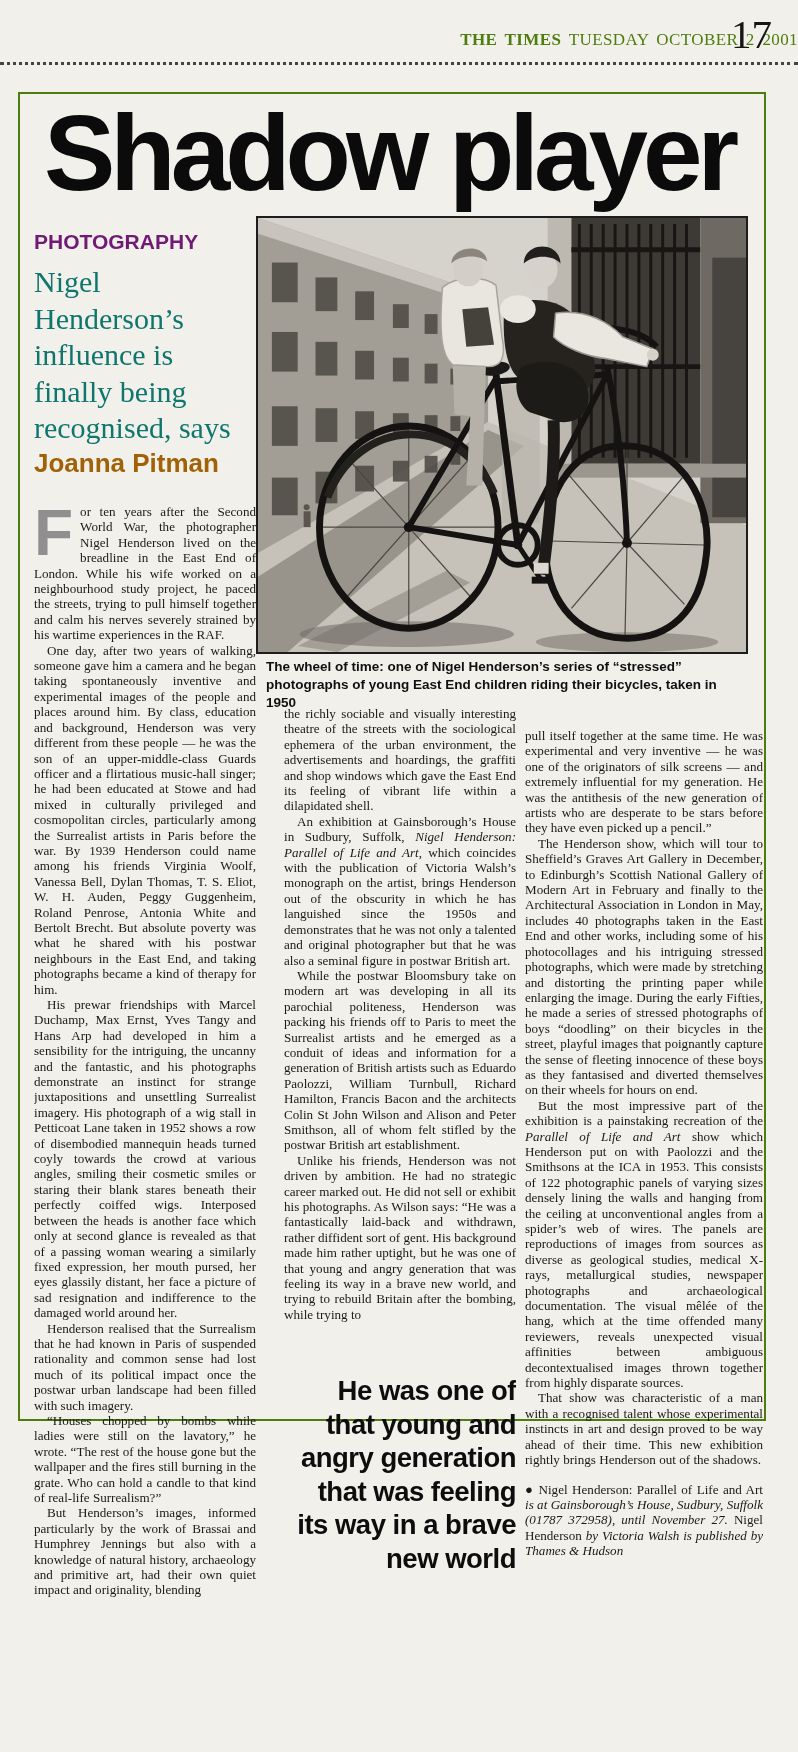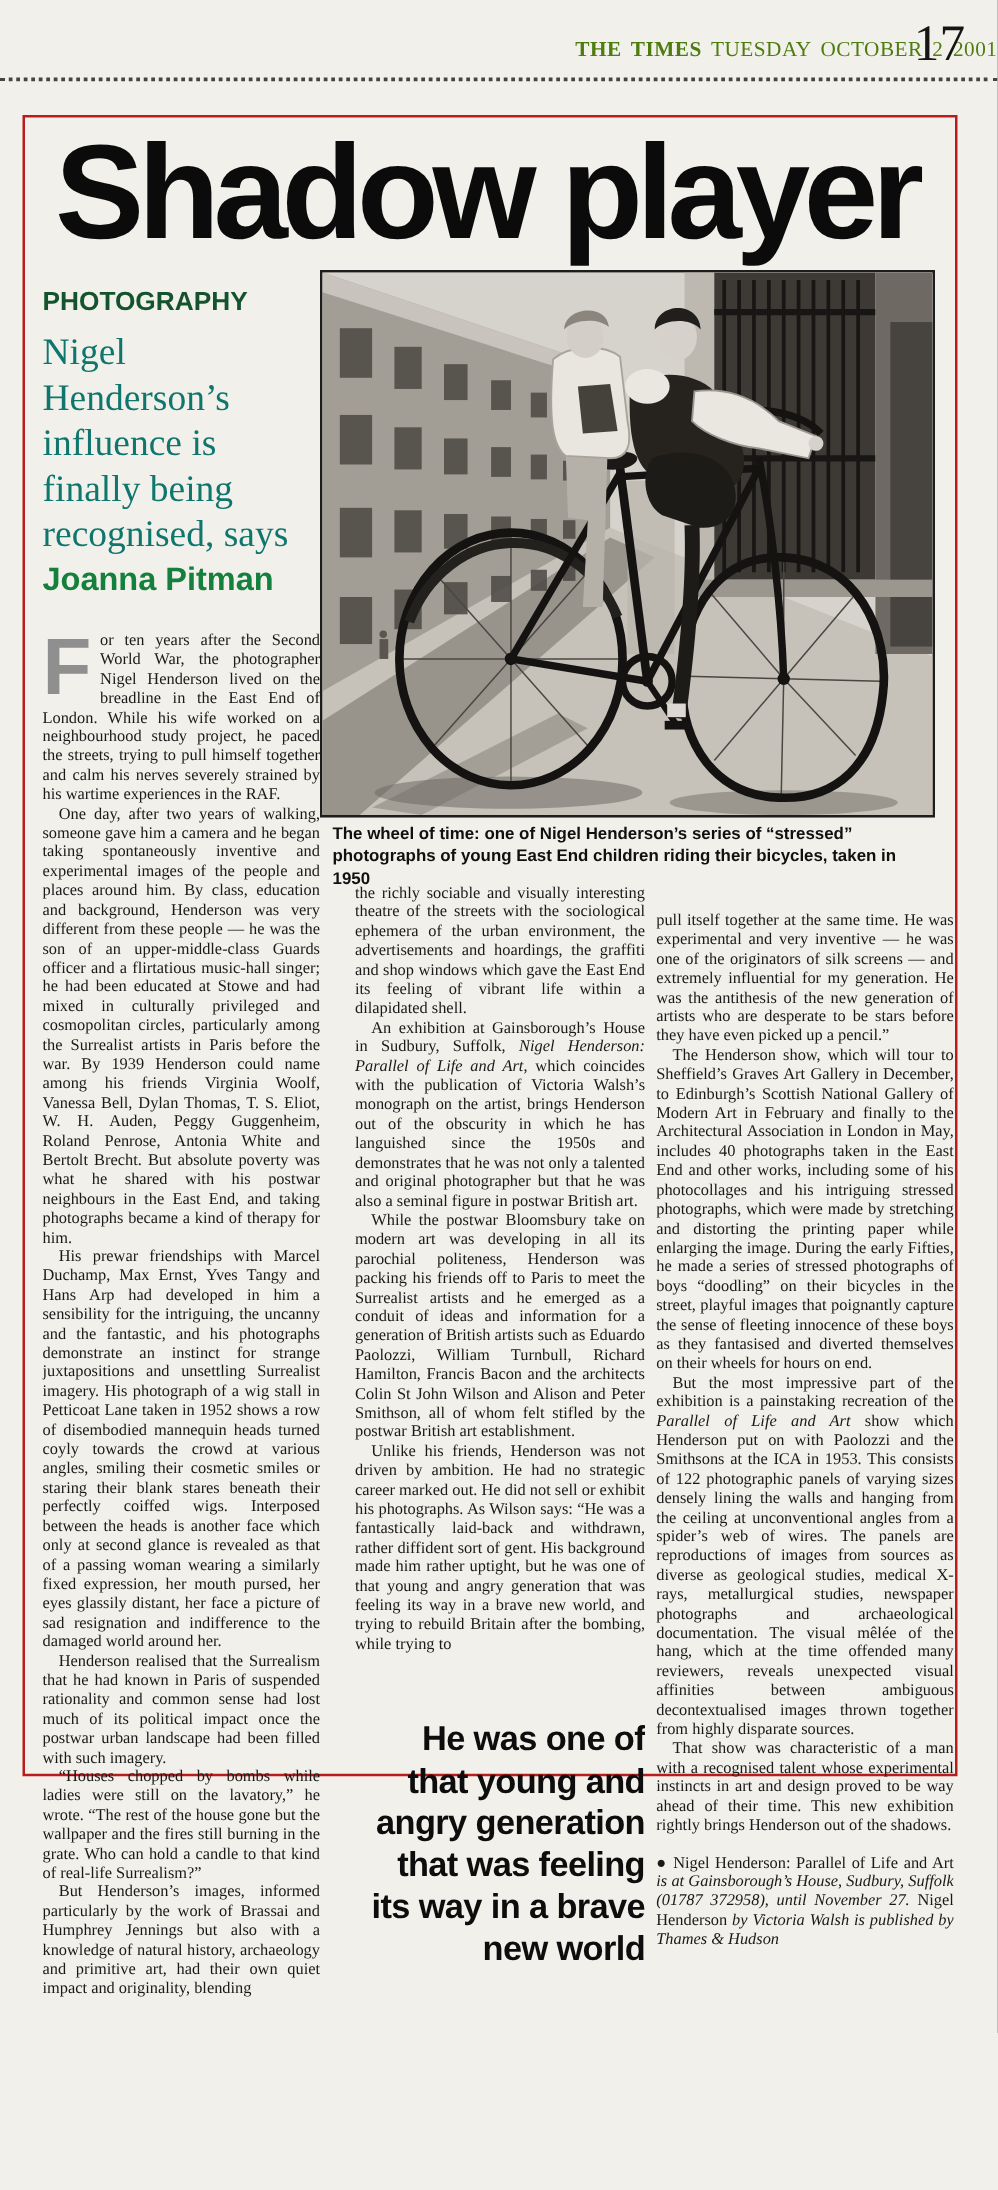--- a/index.html
+++ b/index.html
@@ -8,32 +8,32 @@
 
   
   .masthead{position:absolute;top:30px;left:0;width:100%;text-align:right;
             font-size:17px;letter-spacing:.4px;word-spacing:3px;color:#4d7c0f;}
   .masthead .paper{font-weight:bold;}
   .pageno{position:absolute;top:10px;right:26px;font-size:41px;color:#151515;}
   .dotted{position:absolute;top:62px;left:0;width:798px;height:0;border-top:3px dotted #454545;}
 
   
   .article-box{position:absolute;left:18px;top:92px;width:748px;height:1329px;
-               border:2px solid #b91c1c;box-sizing:border-box;}
+               border:2px solid #4d7c0f;box-sizing:border-box;}
 
   .headline{position:absolute;left:24px;top:4px;width:716px;white-space:nowrap;
             font-family:"Liberation Sans","DejaVu Sans",sans-serif;font-weight:bold;
             font-size:107px;letter-spacing:-5px;line-height:1.04;color:#0b0b0b;}
 
   .kicker{position:absolute;left:14px;top:136px;
-          font-family:"Liberation Sans",sans-serif;font-weight:bold;font-size:21px;color:#14532d;}
+          font-family:"Liberation Sans",sans-serif;font-weight:bold;font-size:21px;color:#701a75;}
   .standfirst{position:absolute;left:14px;top:170px;width:218px;
               font-size:30px;line-height:1.22;color:#0f766e;}
   .byline{position:absolute;left:14px;top:354px;
-          font-family:"Liberation Sans",sans-serif;font-weight:bold;font-size:26px;color:#15803d;}
+          font-family:"Liberation Sans",sans-serif;font-weight:bold;font-size:26px;color:#a16207;}
 
   
   .col{position:absolute;font-size:13.1px;line-height:15.4px;text-align:justify;
        overflow:hidden;color:#191919;}
   .col p{margin:0;}
   .col p + p{text-indent:13px;}
   .col1{left:14px;top:410px;width:222px;height:1104px;}
   .col2{left:264px;top:612px;width:232px;height:902px;}
   .col3{left:505px;top:634px;width:238px;height:902px;}
   .dropcap{float:left;font-family:"Liberation Sans",sans-serif;font-weight:bold;

